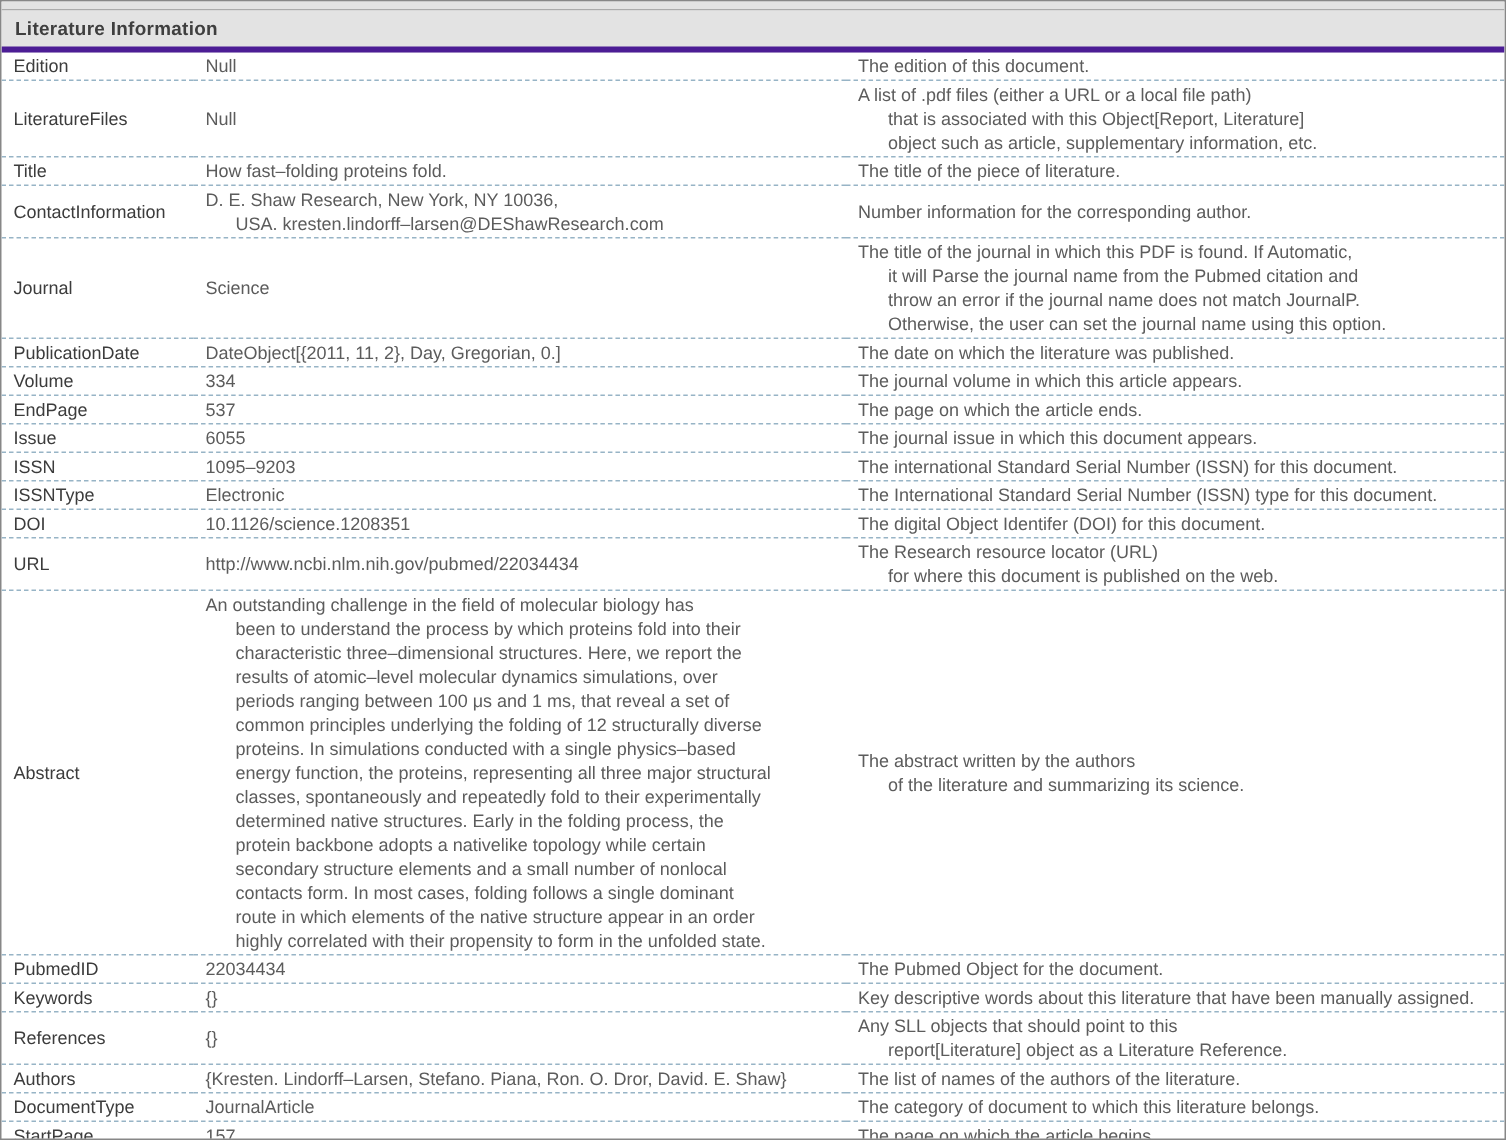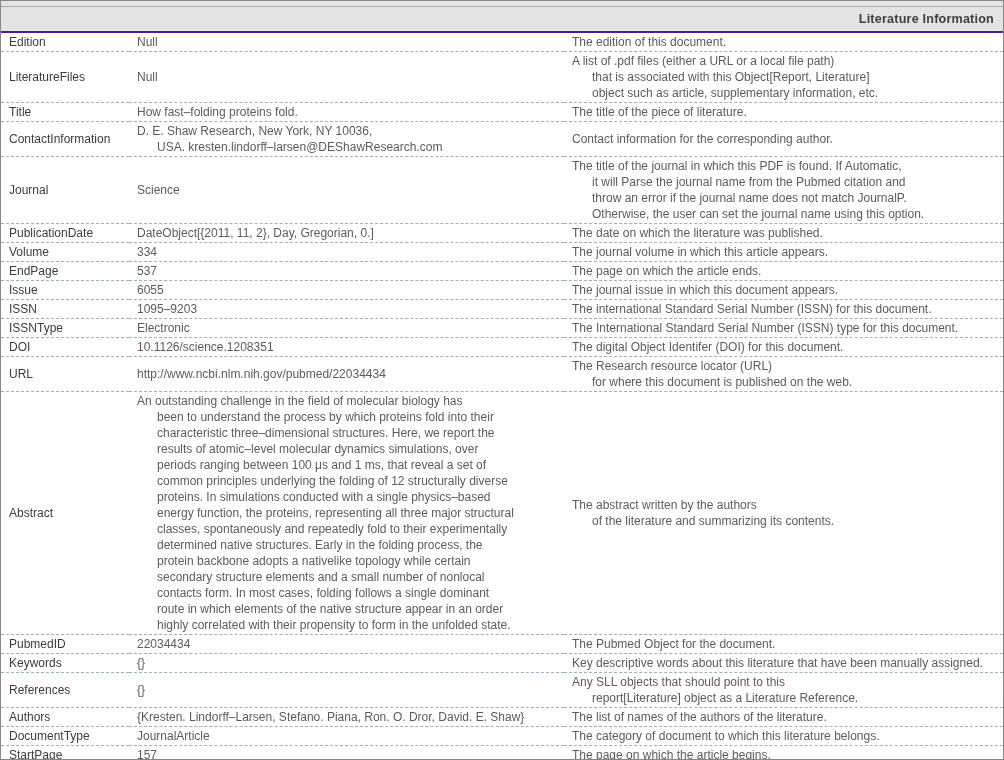--- a/index.html
+++ b/index.html
@@ -18,27 +18,26 @@
   }
   .header-strip {
     height: 5px;
     background: #e3e3e3;
     border-bottom: 1px solid #ababab;
   }
   .panel-header {
     height: 24px;
     line-height: 24px;
     background: #e3e3e3;
-    border-bottom: 2px solid #4c1d95;
+    border-bottom: 4px solid #4c1d95;
     padding: 0 9px;
     font-size: 12.6px;
     font-weight: bold;
     color: #3f3f3f;
     letter-spacing: 0.2px;
-    text-align: right;
   }
   table.props {
     border-collapse: collapse;
     table-layout: fixed;
     width: 100%;
     font-size: 12px;
     line-height: 16px;
     color: #5c5c5c;
   }
   col.c-name  { width: 128px; }
@@ -89,21 +88,21 @@
   <tr class="prop-row">
     <td class="label">Title</td>
     <td class="value">How fast–folding proteins fold.</td>
     <td class="desc">The title of the piece of literature.</td>
   </tr>
 
   <tr class="prop-row">
     <td class="label">ContactInformation</td>
     <td class="value">D. E. Shaw Research, New York, NY 10036,
       USA. kresten.lindorff–larsen@DEShawResearch.com</td>
-    <td class="desc">Contact information for the corresponding author.</td>
+    <td class="desc">Number information for the corresponding author.</td>
   </tr>
 
   <tr class="prop-row">
     <td class="label">Journal</td>
     <td class="value">Science</td>
     <td class="desc">The title of the journal in which this PDF is found. If Automatic,
       it will Parse the journal name from the Pubmed citation and
       throw an error if the journal name does not match JournalP.
       Otherwise, the user can set the journal name using this option.</td>
   </tr>
@@ -168,21 +167,21 @@
       proteins. In simulations conducted with a single physics–based
       energy function, the proteins, representing all three major structural
       classes, spontaneously and repeatedly fold to their experimentally
       determined native structures. Early in the folding process, the
       protein backbone adopts a nativelike topology while certain
       secondary structure elements and a small number of nonlocal
       contacts form. In most cases, folding follows a single dominant
       route in which elements of the native structure appear in an order
       highly correlated with their propensity to form in the unfolded state.</td>
     <td class="desc">The abstract written by the authors
-      of the literature and summarizing its contents.</td>
+      of the literature and summarizing its science.</td>
   </tr>
 
   <tr class="prop-row">
     <td class="label">PubmedID</td>
     <td class="value">22034434</td>
     <td class="desc">The Pubmed Object for the document.</td>
   </tr>
 
   <tr class="prop-row">
     <td class="label">Keywords</td>

